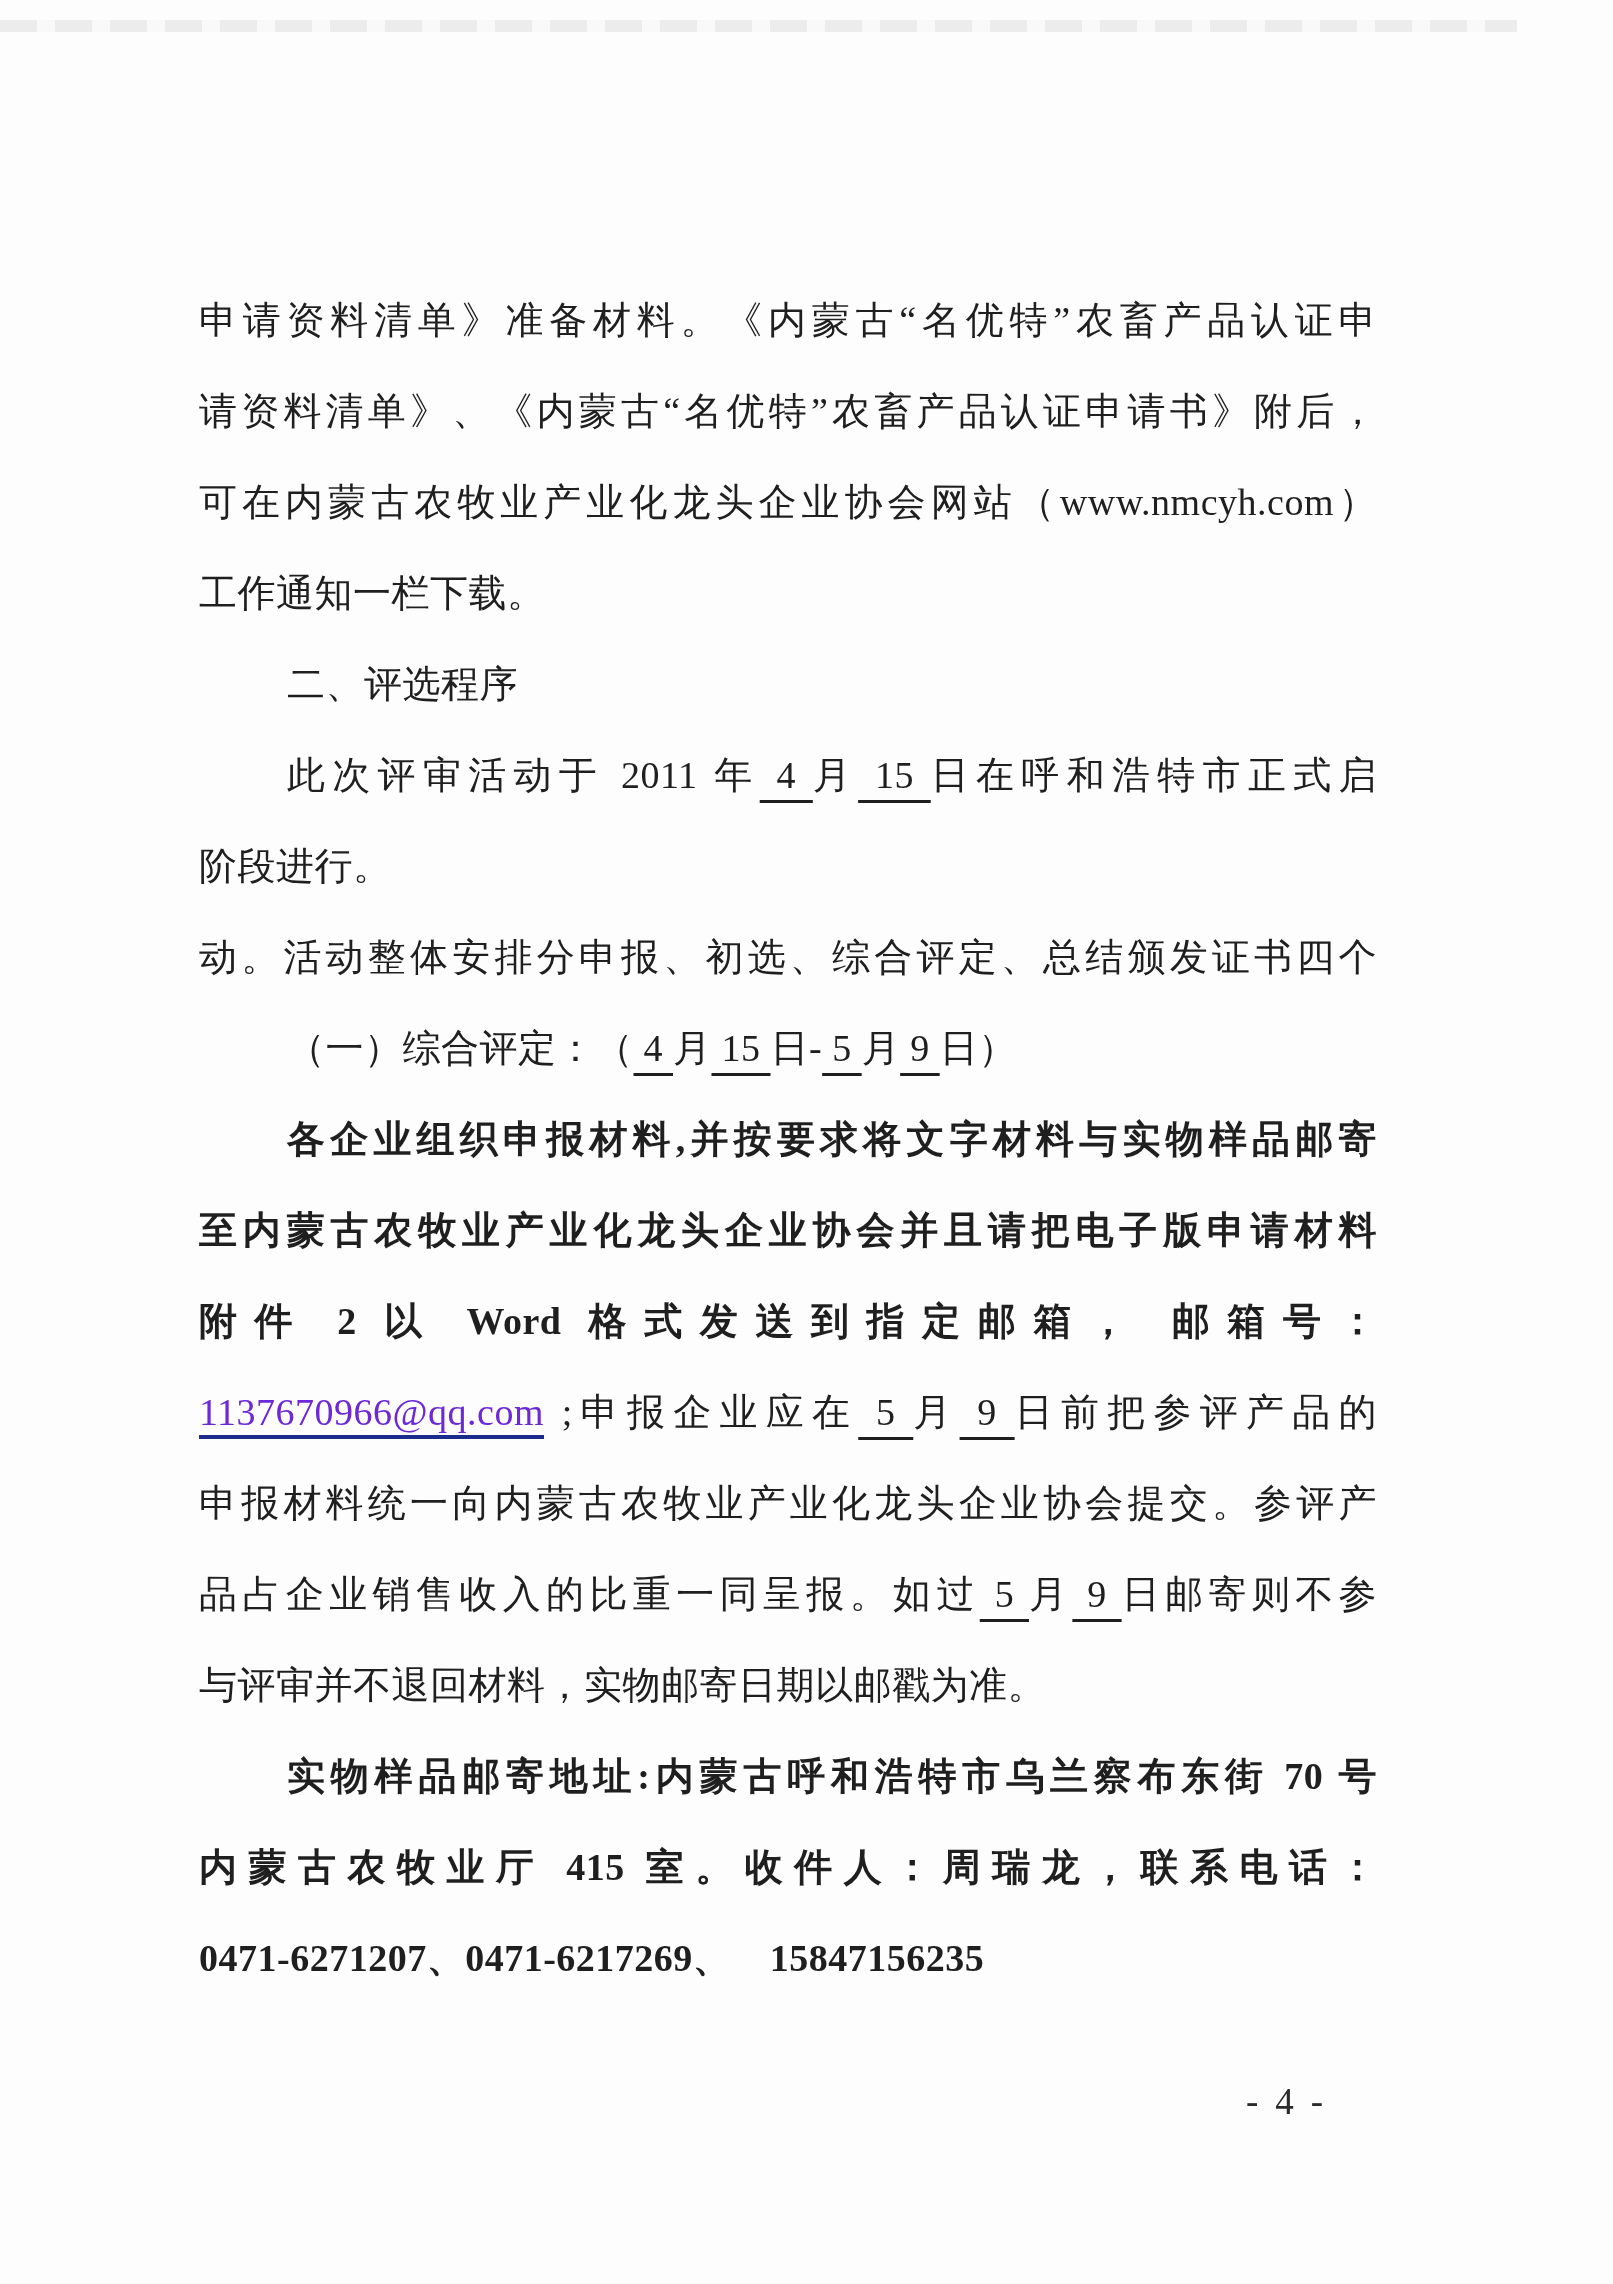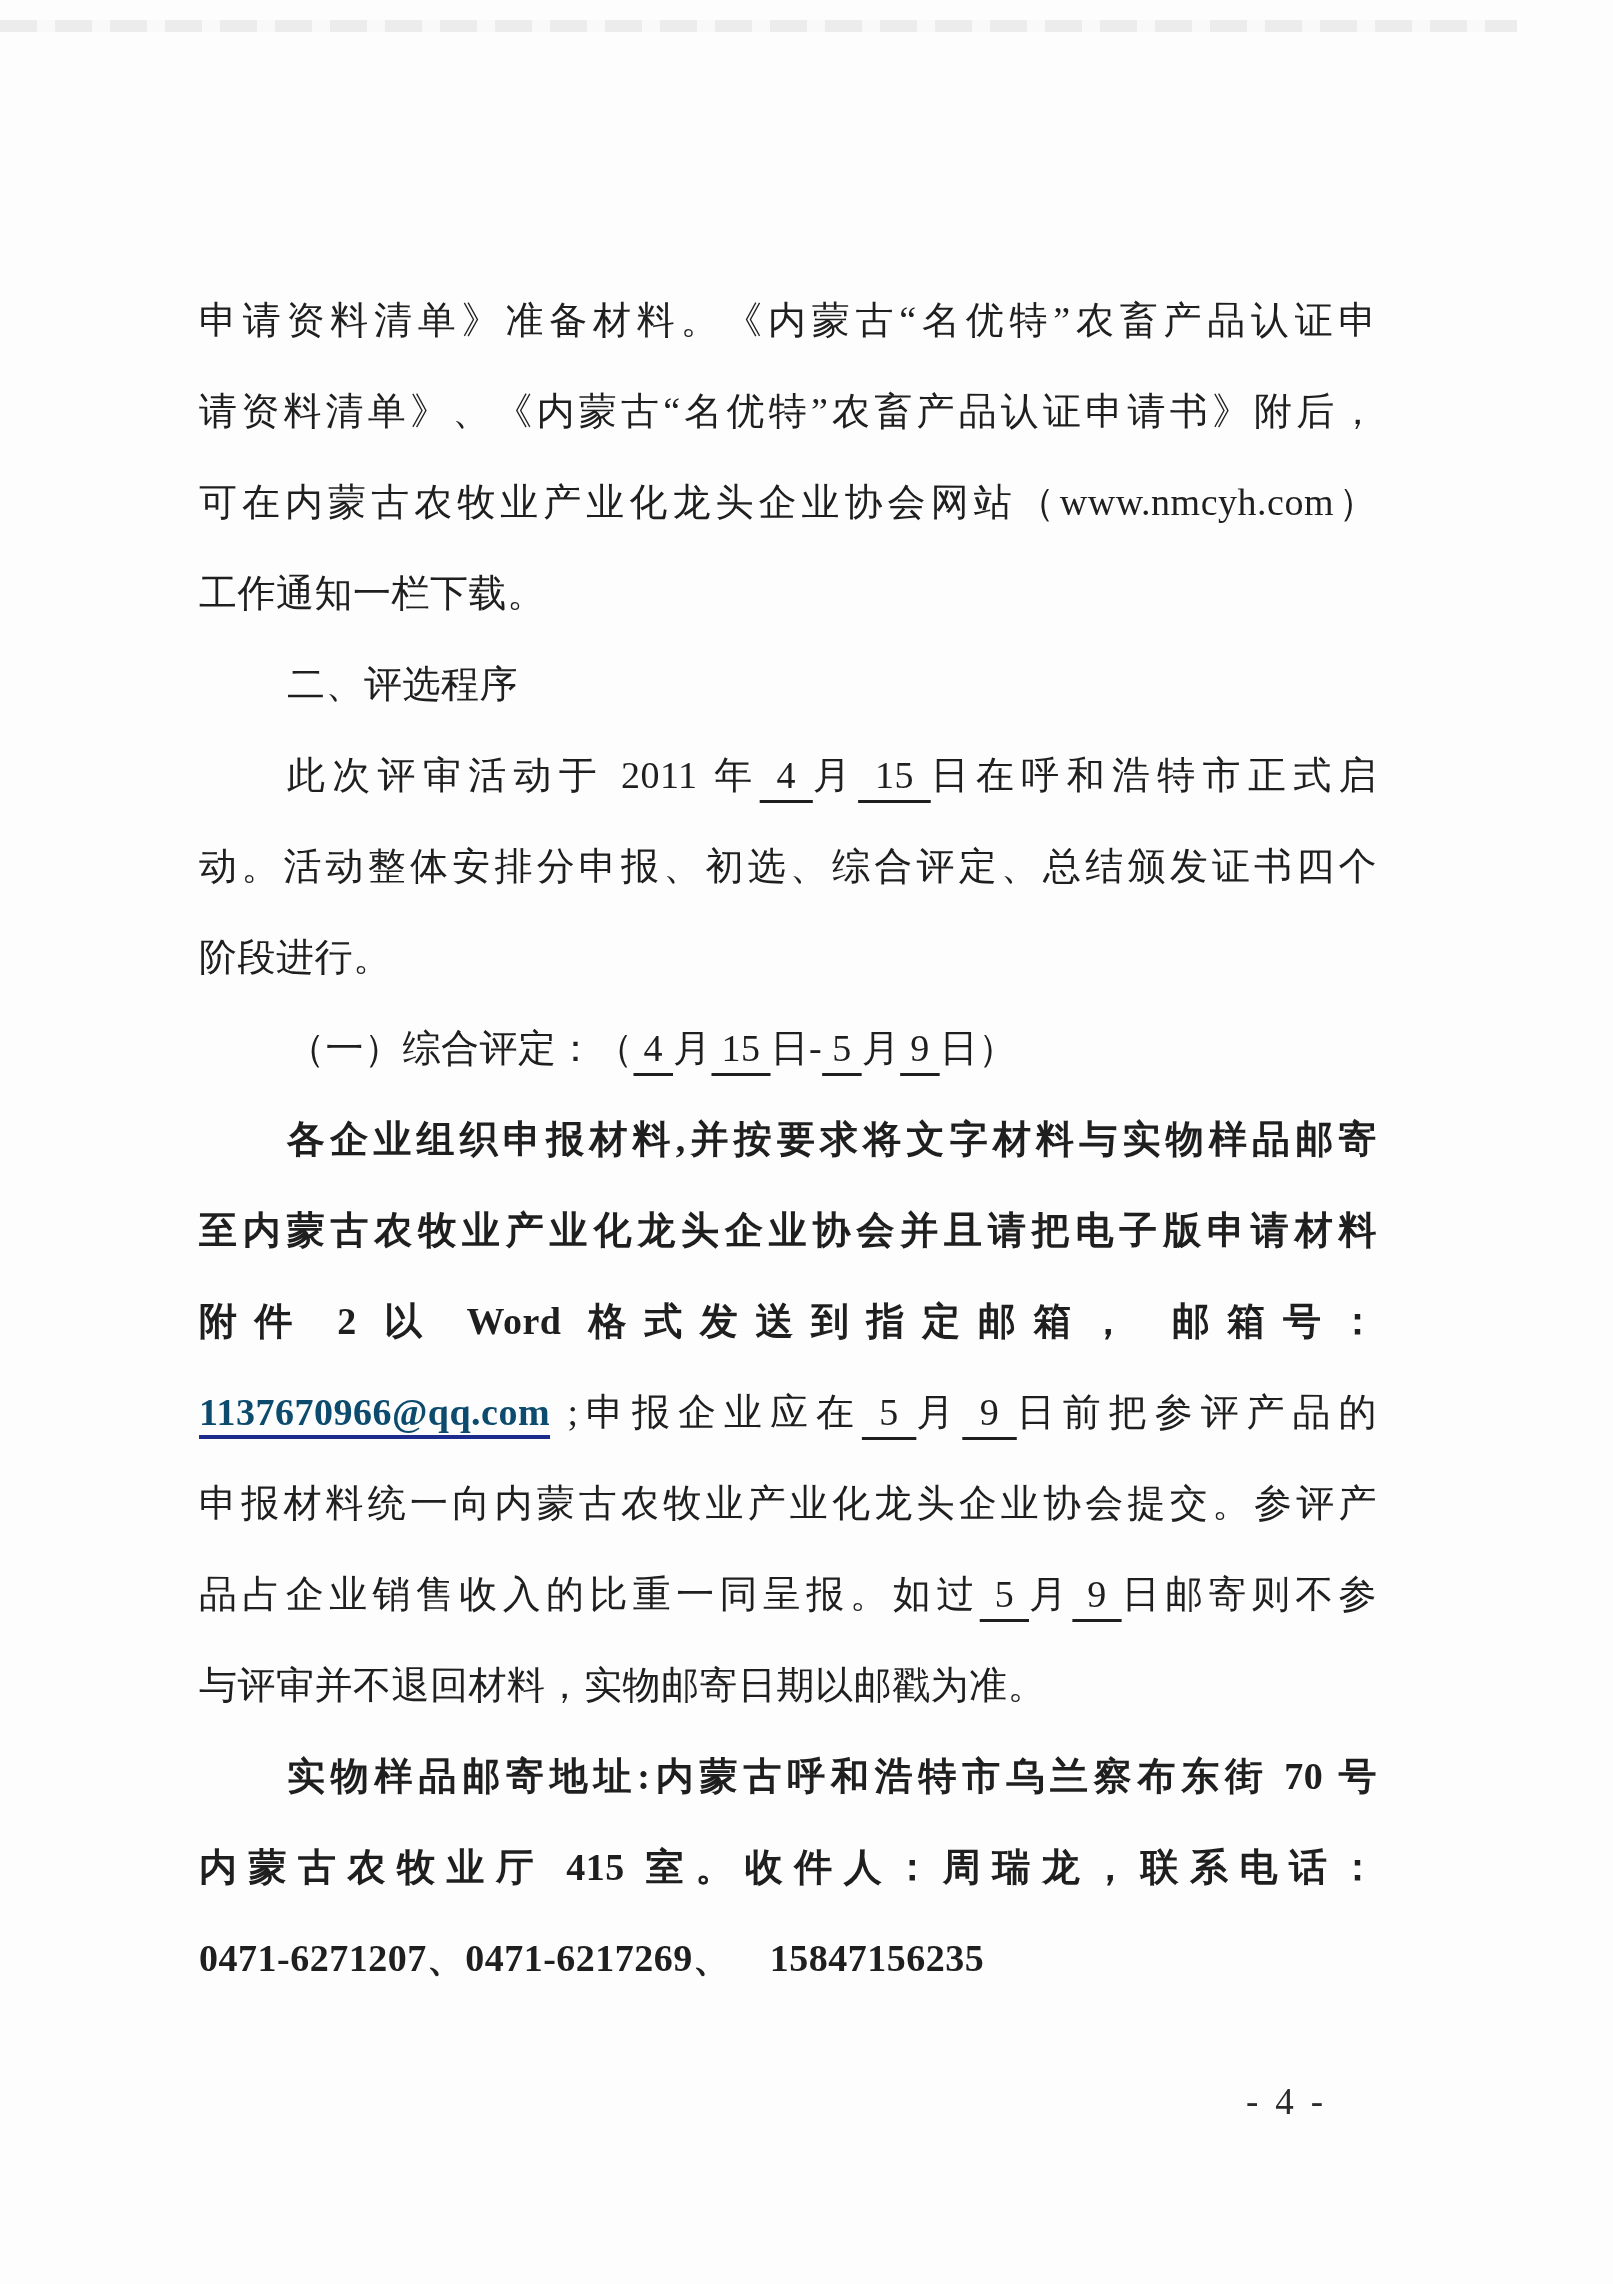--- a/index.html
+++ b/index.html
@@ -39,22 +39,22 @@
   .line.indent { text-indent: 88px; }
   .line.bold { font-weight: 700; }
   .seg { white-space: normal; }
   .seg.u {
     white-space: pre;
     text-decoration: underline;
     text-decoration-thickness: 2.9px;
     text-underline-offset: 11.8px;
   }
   .seg.link {
-    color: #0c4a6e;
-    font-weight: 700;
+    color: #6d28d9;
+    font-weight: 400;
     text-decoration: underline;
     text-decoration-thickness: 3.9px;
     text-decoration-color: #1b2c8c;
     text-underline-offset: 9.8px;
   }
   .page-number {
     position: absolute;
     top: 2080px; left: 1218px;
     width: 137px;
     text-align: center;
@@ -68,22 +68,22 @@
 
 <div class="page">
   <div class="scan-edge"></div>
   <div class="content" id="doc-body">
       <div class="line just"><span class="seg">申请资料清单》准备材料。《内蒙古“名优特”农畜产品认证申</span></div>
       <div class="line just"><span class="seg">请资料清单》、《内蒙古“名优特”农畜产品认证申请书》附后，</span></div>
       <div class="line just"><span class="seg">可在内蒙古农牧业产业化龙头企业协会网站（www.nmcyh.com）</span></div>
       <div class="line"><span class="seg">工作通知一栏下载。</span></div>
       <div class="line indent"><span class="seg">二、评选程序</span></div>
       <div class="line just indent"><span class="seg">此次评审活动于 2011 年</span><span class="seg u"> 4 </span><span class="seg">月</span><span class="seg u"> 15 </span><span class="seg">日在呼和浩特市正式启</span></div>
+      <div class="line"><span class="seg">阶段进行。</span></div>
       <div class="line just"><span class="seg">动。活动整体安排分申报、初选、综合评定、总结颁发证书四个</span></div>
-      <div class="line"><span class="seg">阶段进行。</span></div>
       <div class="line indent"><span class="seg">（一）综合评定：（</span><span class="seg u"> 4 </span><span class="seg">月</span><span class="seg u"> 15 </span><span class="seg">日-</span><span class="seg u"> 5 </span><span class="seg">月</span><span class="seg u"> 9 </span><span class="seg">日）</span></div>
       <div class="line just indent bold"><span class="seg">各企业组织申报材料,并按要求将文字材料与实物样品邮寄</span></div>
       <div class="line just bold"><span class="seg">至内蒙古农牧业产业化龙头企业协会并且请把电子版申请材料</span></div>
       <div class="line just bold"><span class="seg">附件 2 以 Word 格式发送到指定邮箱， 邮箱号：</span></div>
       <div class="line just"><span class="seg link">1137670966@qq.com</span><span class="seg"> ;申报企业应在</span><span class="seg u"> 5 </span><span class="seg">月</span><span class="seg u"> 9 </span><span class="seg">日前把参评产品的</span></div>
       <div class="line just"><span class="seg">申报材料统一向内蒙古农牧业产业化龙头企业协会提交。参评产</span></div>
       <div class="line just"><span class="seg">品占企业销售收入的比重一同呈报。如过</span><span class="seg u"> 5 </span><span class="seg">月</span><span class="seg u"> 9 </span><span class="seg">日邮寄则不参</span></div>
       <div class="line"><span class="seg">与评审并不退回材料，实物邮寄日期以邮戳为准。</span></div>
       <div class="line just indent bold"><span class="seg">实物样品邮寄地址:内蒙古呼和浩特市乌兰察布东街 70 号</span></div>
       <div class="line just bold"><span class="seg">内蒙古农牧业厅 415 室。收件人：周瑞龙，联系电话：</span></div>

